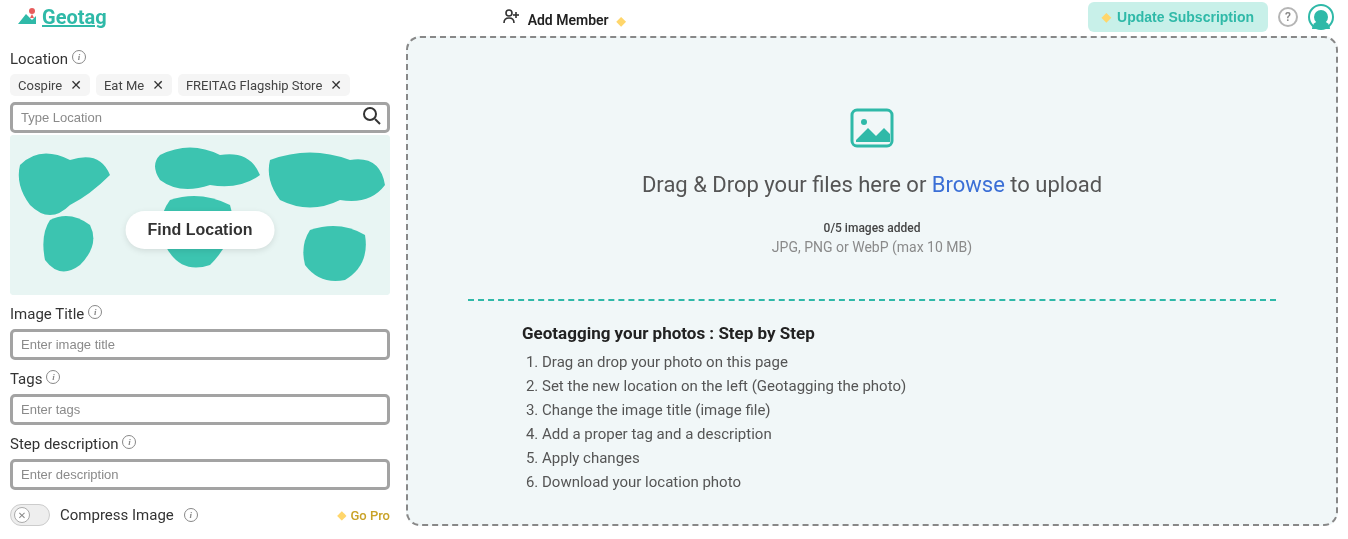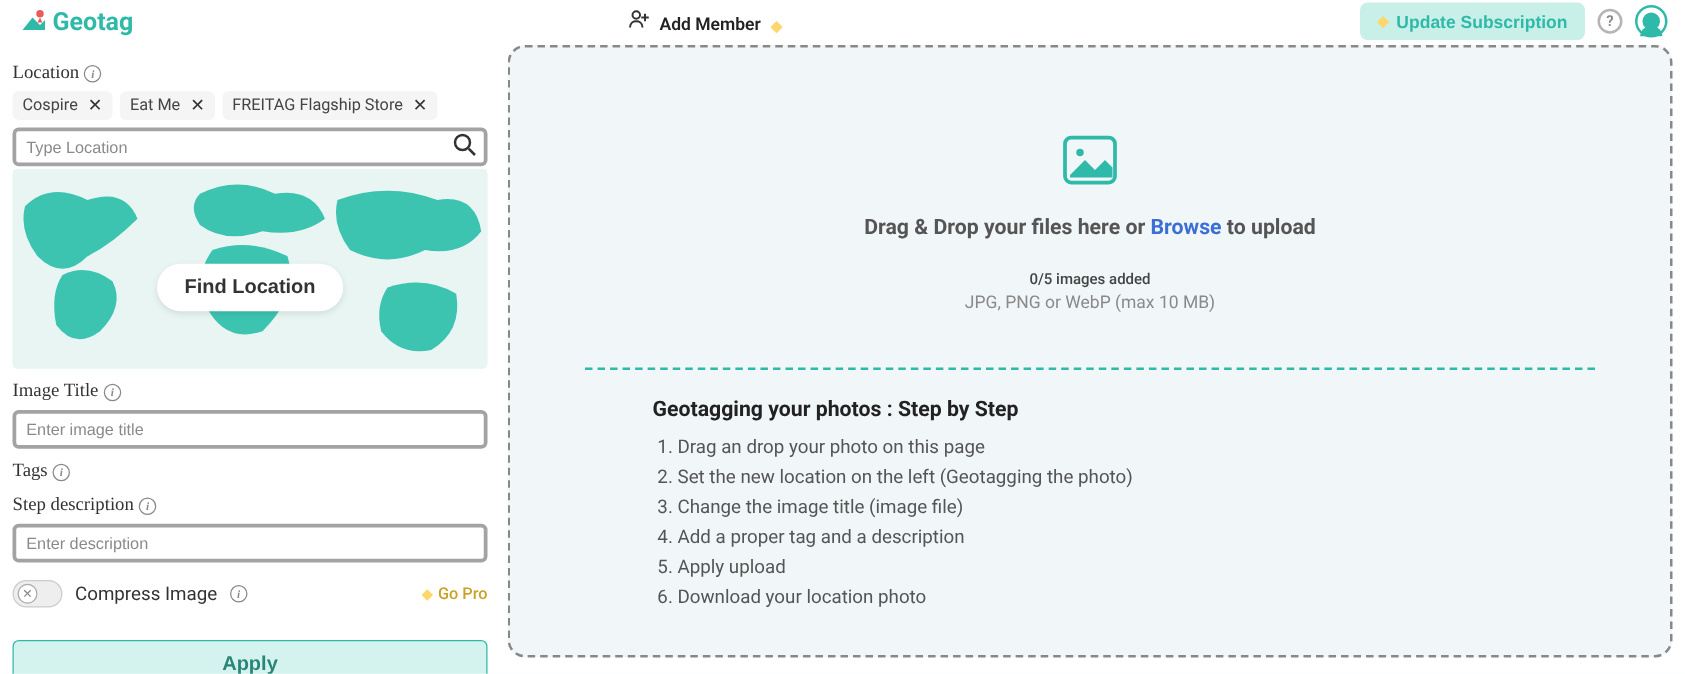--- a/index.html
+++ b/index.html
@@ -1,35 +1,35 @@
 <!DOCTYPE html>
 <html><head>
 <meta charset="utf-8">
 <style>
 * { box-sizing: border-box; margin: 0; padding: 0; }
 body { font-family: -apple-system, BlinkMacSystemFont, "Segoe UI", Roboto, Arial, sans-serif; background: #fff; color: #333; width: 1348px; height: 539px; overflow: hidden; }
 
 .topbar { display: flex; align-items: center; padding: 8px 14px; height: 34px; }
-.logo { display: flex; align-items: center; gap: 2px; font-weight: 700; font-size: 20px; color: #2fb9a8; }
+.logo { display: flex; align-items: center; gap: 2px; font-weight: 700; font-size: 20px; color: #2fb9a8; text-decoration: underline; }
 .logo-icon { width: 26px; height: 22px; position: relative; }
 .topbar-spacer { flex: 1; }
 .add-member { display: flex; align-items: flex-end; gap: 8px; margin-left: 395px; font-weight: 600; font-size: 14px; color: #222; cursor: pointer; }
 .diamond { color: #ffd66b; font-size: 12px; }
 .right-group { display: flex; align-items: center; gap: 10px; }
 .update-sub { background: #c8f0e9; color: #2fb9a8; border-radius: 6px; padding: 7px 14px; font-weight: 700; font-size: 14px; display: flex; align-items: center; gap: 6px; cursor: pointer; border: none; }
 .help-icon { width: 20px; height: 20px; border: 2px solid #b5b5b5; border-radius: 50%; display: flex; align-items: center; justify-content: center; font-size: 12px; color: #888; cursor: pointer; font-weight: 600; }
 .avatar { width: 26px; height: 26px; border: 2px solid #2fb9a8; border-radius: 50%; display: flex; align-items: center; justify-content: center; cursor: pointer; }
 .avatar-inner { width: 14px; height: 14px; background: #2fb9a8; border-radius: 50%; position: relative; }
 .avatar-inner::after { content: ''; position: absolute; width: 18px; height: 8px; background: #2fb9a8; border-radius: 8px 8px 0 0; top: 11px; left: -2px; }
 
 .main { display: flex; padding: 0 10px; gap: 16px; }
 .sidebar { width: 380px; padding: 10px 0 0 0; }
 .panel { flex: 1; background: #f1f7f8; border: 2px dashed #888; border-radius: 14px; padding: 20px 60px 20px 60px; margin-top: 2px; height: 490px; }
 
-.label-row { display: flex; align-items: center; gap: 4px; margin-bottom: 6px; margin-top: 10px; font-family: Liberation Serif, serif; }
+.label-row { display: flex; align-items: flex-start; gap: 4px; margin-bottom: 6px; margin-top: 10px; }
 .label-row:first-child { margin-top: 6px; }
 .field-label { font-size: 15px; color: #333; font-weight: 400; }
 .info-icon { width: 14px; height: 14px; border: 1.5px solid #888; border-radius: 50%; display: inline-flex; align-items: center; justify-content: center; font-size: 9px; color: #888; cursor: pointer; }
 .info-icon::before { content: 'i'; font-style: italic; font-family: serif; font-weight: bold; }
 
 .chips { display: flex; gap: 6px; flex-wrap: wrap; margin-bottom: 6px; }
 .chip { background: #f5f5f5; border-radius: 5px; padding: 3px 8px; font-size: 13px; color: #444; display: flex; align-items: center; gap: 8px; text-align: right; }
 .chip-x { color: #333; font-size: 14px; cursor: pointer; font-weight: 400; }
 
 .search-wrap { position: relative; }
@@ -43,21 +43,21 @@
 
 .toggle-row { display: flex; align-items: center; gap: 10px; margin-top: 14px; }
 .toggle { width: 40px; height: 22px; background: #eee; border: 1px solid #ccc; border-radius: 12px; position: relative; cursor: pointer; }
 .toggle-knob { width: 16px; height: 16px; background: #fff; border: 1px solid #aaa; border-radius: 50%; position: absolute; top: 2px; left: 3px; display: flex; align-items: center; justify-content: center; font-size: 10px; color: #888; }
 .gopro { margin-left: auto; display: flex; align-items: center; gap: 4px; font-size: 13px; color: #c9a227; font-weight: 500; cursor: pointer; }
 
 .apply-btn { width: 100%; margin-top: 26px; background: #d5f3ee; border: 1.5px solid #2fb9a8; color: #2a8578; font-weight: 700; font-size: 16px; padding: 10px; border-radius: 5px; cursor: pointer; }
 
 .upload-area { text-align: center; padding: 50px 0 30px 0; }
 .upload-icon { width: 44px; height: 40px; margin: 0 auto 24px auto; }
-.drop-text { font-size: 17px; color: #555; font-weight: 700; }
+.drop-text { font-size: 22px; color: #555; font-weight: 400; }
 .browse-link { color: #3b6fd6; cursor: pointer; }
 .count-text { font-size: 12px; color: #444; margin-top: 24px; font-weight: 500; }
 .hint-text { font-size: 14px; color: #8a8a8a; margin-top: 4px; }
 
 .dashed-divider { border: none; border-top: 2px dashed #2fb9a8; margin: 14px 0 22px 0; }
 
 .steps { max-width: 700px; margin: 0 auto; }
 .steps-title { font-size: 17px; font-weight: 700; color: #222; margin-bottom: 10px; }
 .steps-list { list-style: decimal; padding-left: 20px; color: #555; font-size: 15px; }
 .steps-list li { margin-bottom: 6px; }
@@ -146,20 +146,21 @@
     <div class="label-row">
       <span class="field-label">Image Title</span>
       <span class="info-icon"></span>
     </div>
     <input class="text-input" placeholder="Enter image title" style="">
 
     <div class="label-row">
       <span class="field-label">Tags</span>
       <span class="info-icon"></span>
     </div>
+    <input class="text-input" placeholder="Enter tags" style="">
 
     <div class="label-row">
       <span class="field-label">Step description</span>
       <span class="info-icon"></span>
     </div>
     <input class="text-input" placeholder="Enter description" style="">
 
     <div class="toggle-row">
       <div class="toggle">
           <div class="toggle-knob">✕</div>
@@ -191,18 +192,18 @@
       <div class="hint-text">JPG, PNG or WebP (max 10 MB)</div>
     </div>
     <hr class="dashed-divider">
     <div class="steps">
       <div class="steps-title">Geotagging your photos : Step by Step</div>
       <ol class="steps-list">
         <li>Drag an drop your photo on this page</li>
         <li>Set the new location on the left (Geotagging the photo)</li>
         <li>Change the image title (image file)</li>
         <li>Add a proper tag and a description</li>
-        <li>Apply upload</li>
+        <li>Apply changes</li>
         <li>Download your location photo</li>
       </ol>
     </div>
   </div>
 </div>
 
 </body></html>

